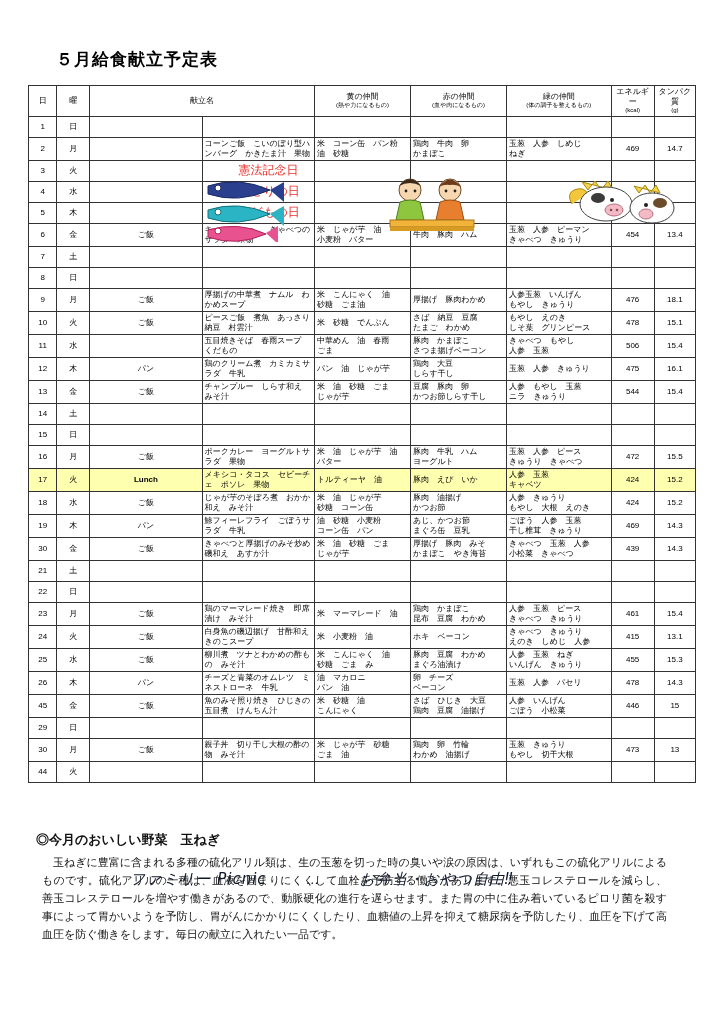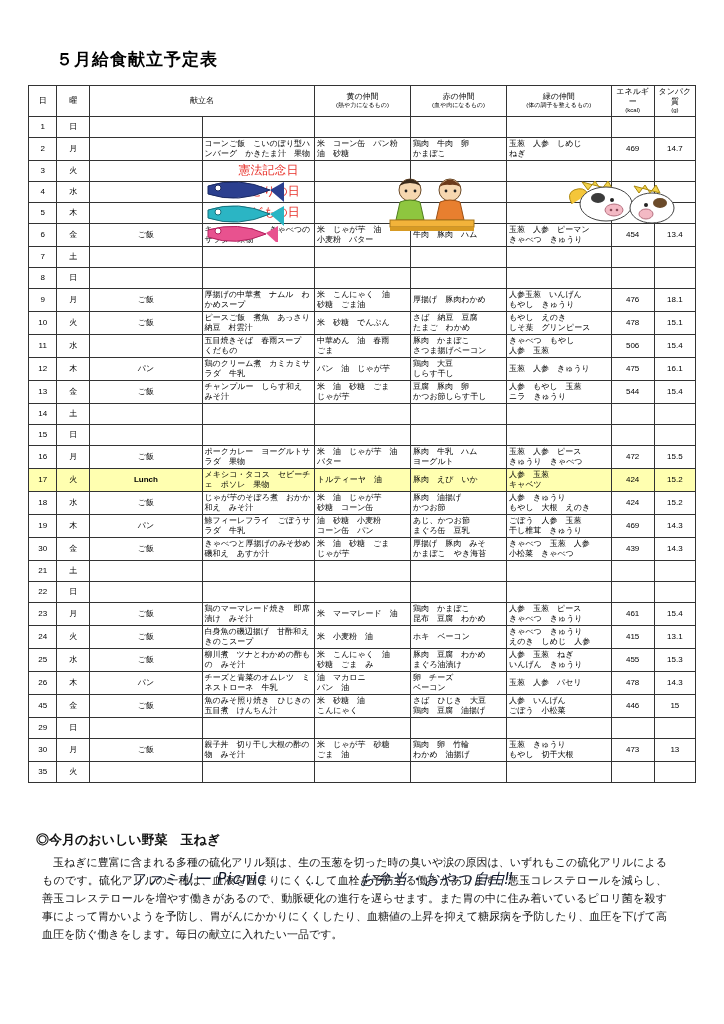--- a/index.html
+++ b/index.html
@@ -451,21 +451,21 @@
           <td class="col-wd cell-center">月</td>
           <td class="cell-center" style="width: 34px;"><span>ご飯</span></td>
           <td style="width: 174px;">親子丼　切り干し大根の酢の物　みそ汁</td>
           <td class="col-yellow">米　じゃが芋　砂糖<br>ごま　油</td>
           <td class="col-red">鶏肉　卵　竹輪<br>わかめ　油揚げ</td>
           <td class="col-green">玉葱　きゅうり<br>もやし　切干大根</td>
           <td class="col-kcal cell-center">473</td>
           <td class="col-prot cell-center">13</td>
         </tr>
         <tr class="row-h">
-          <td class="col-day cell-center">35</td>
+          <td class="col-day cell-center">44</td>
           <td class="col-wd cell-center">火</td>
           <td class="cell-center" style="width: 34px;"></td>
           <td style="width: 174px;"></td>
           <td class="col-yellow"></td>
           <td class="col-red"></td>
           <td class="col-green"></td>
           <td class="col-kcal cell-center"></td>
           <td class="col-prot cell-center"></td>
         </tr>
       </tbody>

